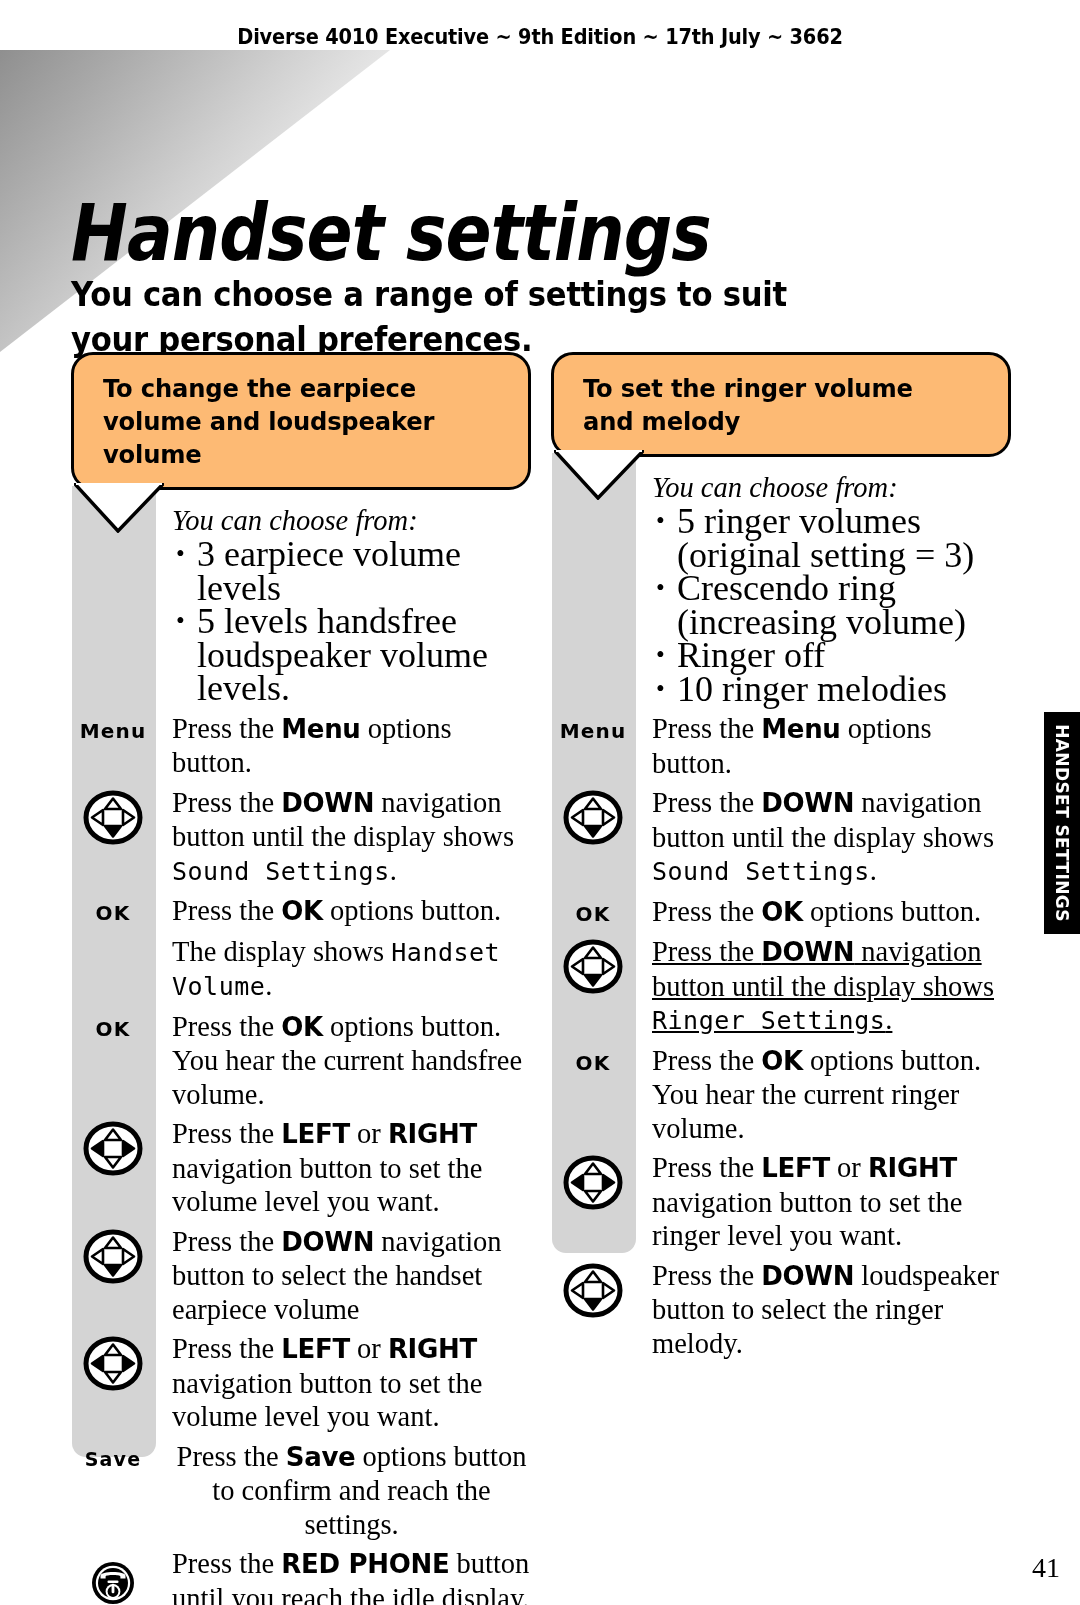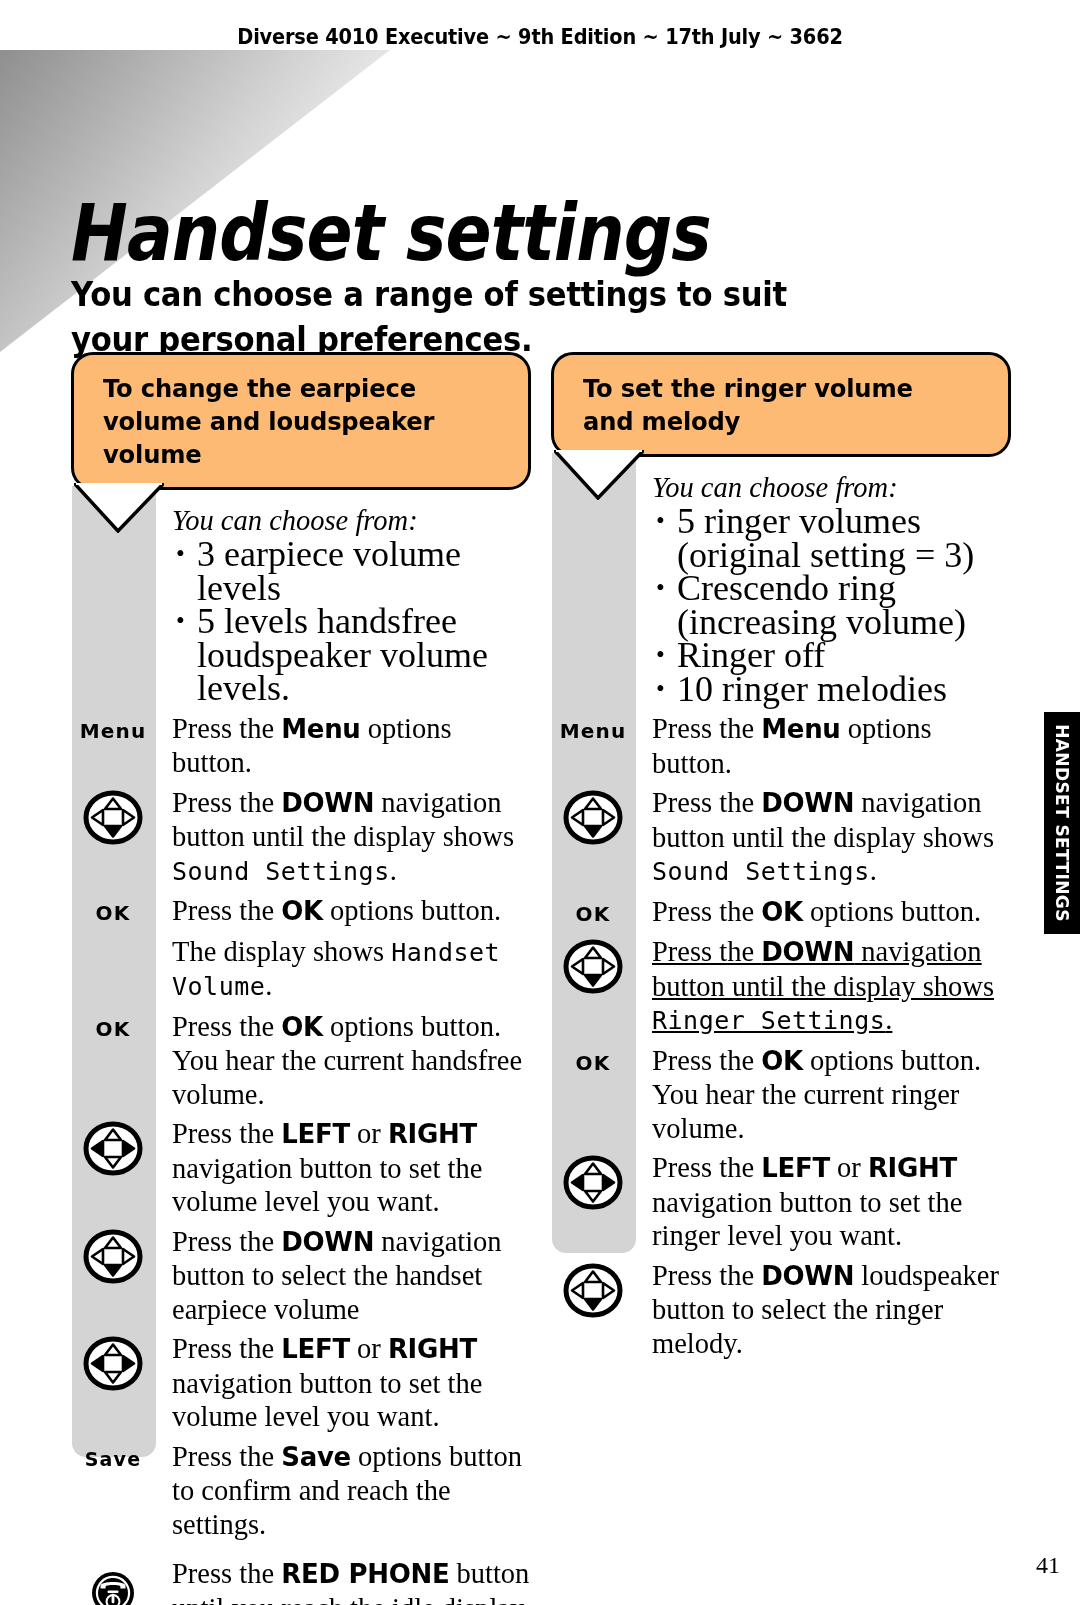--- a/index.html
+++ b/index.html
@@ -89,21 +89,21 @@
     transform: rotate(90deg) translateX(0) translateY(-36px);
   }
 
   
   #page-number {
     position: absolute;
     left: 1010px; top: 1552px;
     width: 50px;
     text-align: right;
     font-family: "Liberation Serif", serif;
-    font-size: 24px;
+    font-size: 28px;
   }
 
   
   .column { position: absolute; }
   #column-left  { left: 71px;  top: 352px; width: 460px; }
   #column-right { left: 551px; top: 352px; width: 460px; }
 
   
   .callout {
     position: relative;
@@ -323,21 +323,21 @@
       <ellipse cx="30" cy="27.5" rx="27" ry="24.5" fill="#fff" stroke="#000" stroke-width="5"></ellipse>
       <rect x="21" y="19" width="18" height="17" fill="#fff"></rect>
       <polygon points="30,8.5 38,19 22,19" fill="#fff" stroke="#000" stroke-width="2.6" stroke-linejoin="round"></polygon>
       <polygon points="30,46.5 38,36 22,36" fill="#fff" stroke="#000" stroke-width="2.6" stroke-linejoin="round"></polygon>
       <polygon points="9,27.5 20,20 20,35" fill="#000" stroke="#000" stroke-width="2.6" stroke-linejoin="round"></polygon>
       <polygon points="51,27.5 40,20 40,35" fill="#000" stroke="#000" stroke-width="2.6" stroke-linejoin="round"></polygon>
     </svg>
         </div>
       <div class="step-body"><span>Press the </span><span class="bold">LEFT</span><span> or </span><span class="bold">RIGHT</span><span> navigation button to set the volume level you want.</span></div>
     </div>
-    <div class="step" style="margin-bottom: 16px;">
+    <div class="step" style="margin-bottom: 6px; text-align: center;">
       <div class="step-gutter">
           <span class="key-label sm">Save</span>
         </div>
       <div class="step-body"><span>Press the </span><span class="bold">Save</span><span> options button to confirm and reach the settings.</span></div>
     </div>
     <div class="step" style="margin-bottom: 0; align-items: center;">
       <div class="step-gutter">
           <svg class="phone-icon" width="50" height="50" viewBox="0 0 50 50">
       <circle cx="25" cy="25" r="21" fill="#000"></circle>
       <circle cx="25" cy="25" r="17.2" fill="#fff"></circle>

